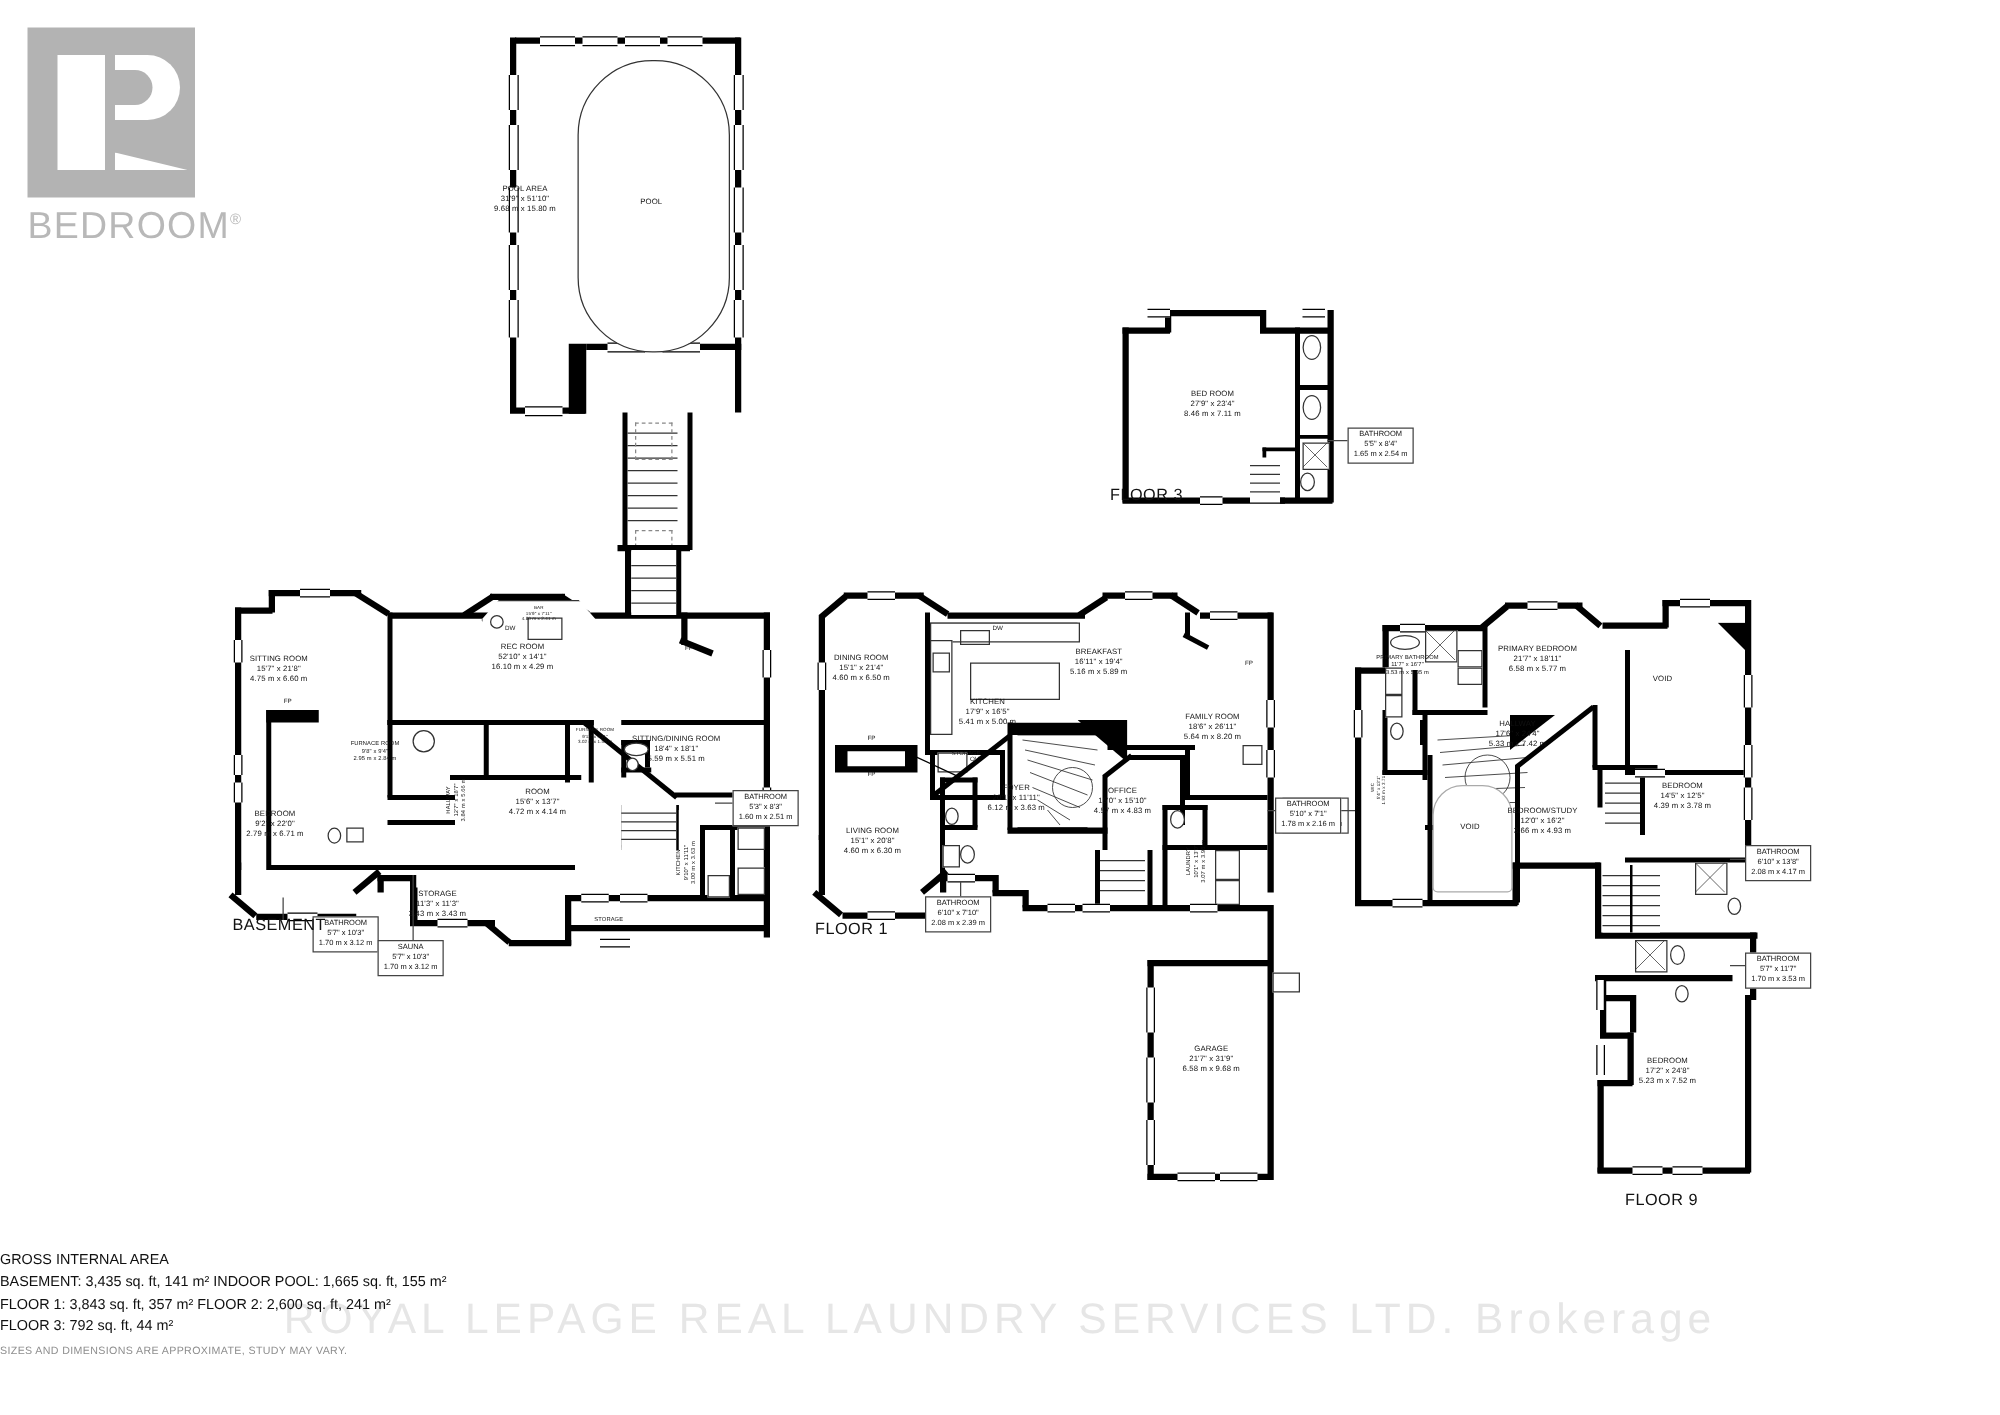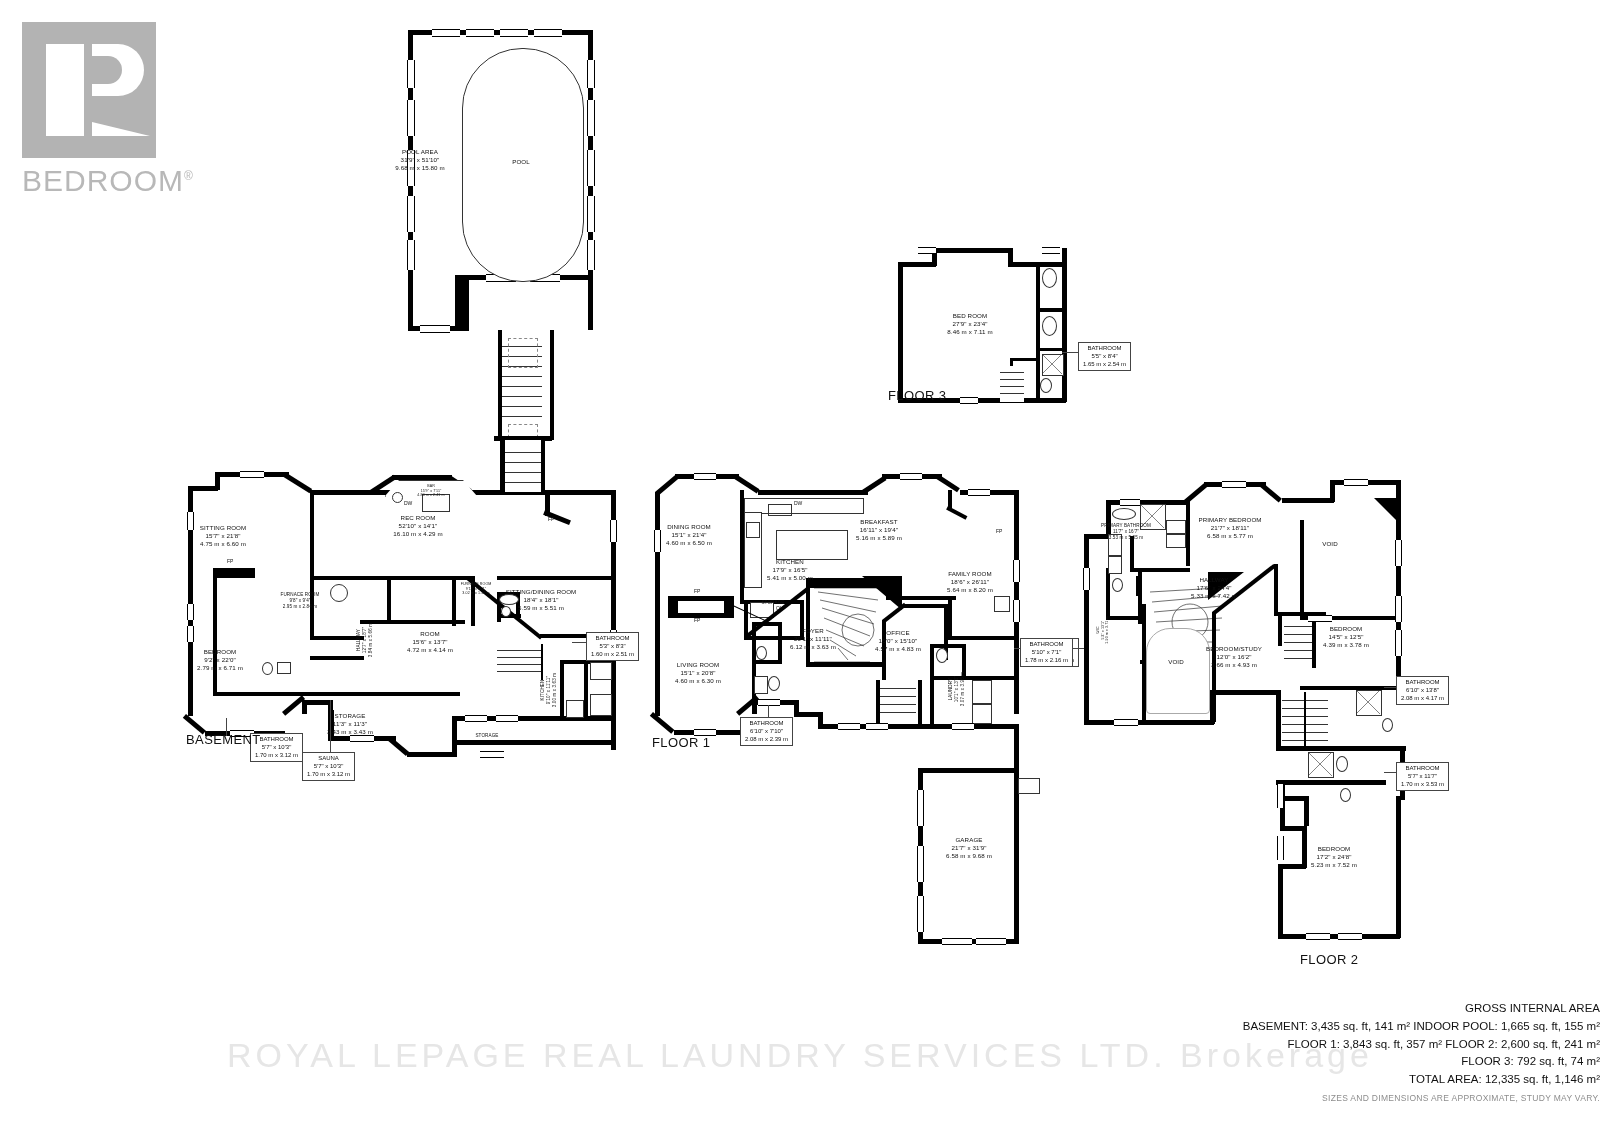--- a/index.html
+++ b/index.html
@@ -45,21 +45,21 @@
        padding:2px 4px;text-align:center;line-height:1.3;font-size:6px;white-space:nowrap;}
   .callout .nm{display:block;}
   .leader{position:absolute;background:#444;}
 
   .floorname{position:absolute;font-size:13px;letter-spacing:.4px;color:#111;}
 
   
   .win{position:absolute;background:#fff;border-top:1px solid #000;border-bottom:1px solid #000;}
   .winv{position:absolute;background:#fff;border-left:1px solid #000;border-right:1px solid #000;}
 
-  #footer{position:absolute;left:0;top:1000px;width:1600px;text-align:right;
+  #footer{position:absolute;left:0;top:1000px;width:1600px;text-align:left;
        font-size:11.5px;line-height:1.55;color:#111;}
   #footer .disc{font-size:8.5px;color:#8d8d8d;letter-spacing:.3px;margin-top:3px;}
 
   .fpmark{position:absolute;font-size:5px;color:#111;}
   .stairline{position:absolute;background:#333;height:0.7px;}
   .fix{position:absolute;border:0.7px solid #333;background:#fff;}
   .fixr{position:absolute;border:0.7px solid #333;background:#fff;border-radius:50%;}
 </style>
 </head>
 <body>
@@ -739,27 +739,26 @@
       <span class="nm">BATHROOM</span>
       <span class="d1">6'10" x 13'8"</span><br>
       <span class="d2">2.08 m x 4.17 m</span>
     </div>
     <div class="leader" style="left:1384px;top:772px;width:18px;height:0.7px;"></div>
     <div class="callout sm" style="left:1396px;top:762px;">
       <span class="nm">BATHROOM</span>
       <span class="d1">5'7" x 11'7"</span><br>
       <span class="d2">1.70 m x 3.53 m</span>
     </div>
-    <div class="floorname" style="left:1300px;top:952px;"><span>FLOOR 2</span></div>
+    <div class="floorname" style="left:1300px;top:952px;"><span>FLOOR 9</span></div>
   </div>
 
   <div class="abs" id="brokerage-watermark"><span>ROYAL LEPAGE REAL LAUNDRY SERVICES LTD.  Brokerage</span></div>
 
   <div id="footer">
     <div>GROSS INTERNAL AREA</div>
     <div>BASEMENT: 3,435 sq. ft, 141 m² INDOOR POOL: 1,665 sq. ft, 155 m²</div>
     <div>FLOOR 1: 3,843 sq. ft, 357 m² FLOOR 2: 2,600 sq. ft, 241 m²</div>
-    <div>FLOOR 3: 792 sq. ft, 74 m²</div>
-    <div>TOTAL AREA: 12,335 sq. ft, 1,146 m²</div>
+    <div>FLOOR 3: 792 sq. ft, 44 m²</div>
     <div class="disc">SIZES AND DIMENSIONS ARE APPROXIMATE, STUDY MAY VARY.</div>
   </div>
 
 </div>
 
 </body></html>

